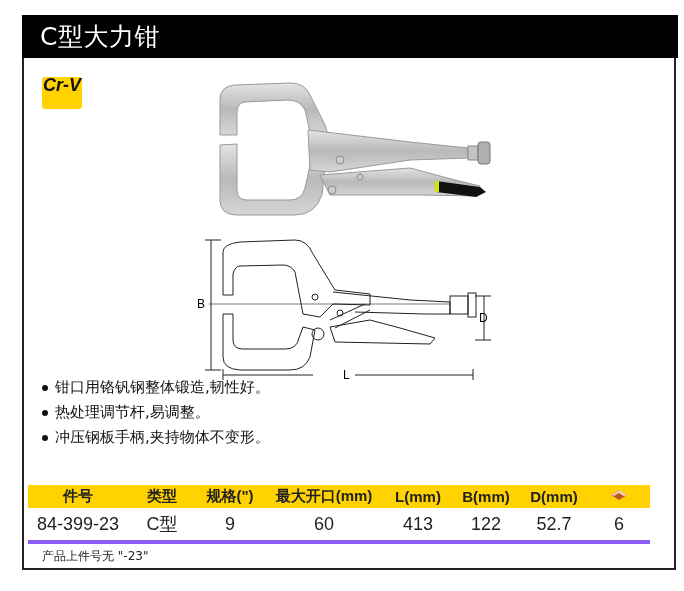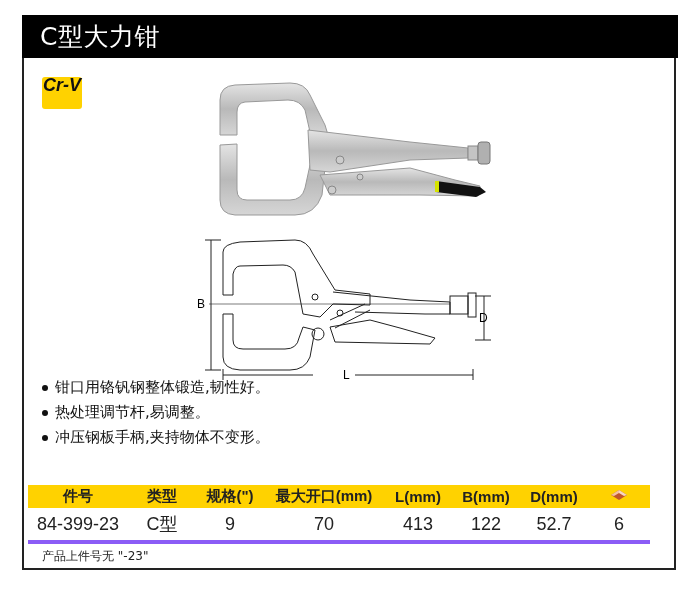--- a/index.html
+++ b/index.html
@@ -120,21 +120,21 @@
           <path d="M10,2 L18,7 L15,8 L10,5 Z" fill="#f7d8c0"></path>
         </svg>
       </th>
     </tr>
   </thead>
   <tbody>
     <tr>
       <td>84-399-23</td>
       <td>C型</td>
       <td>9</td>
-      <td>70</td>
+      <td>60</td>
       <td>413</td>
       <td>122</td>
       <td>52.7</td>
       <td>6</td>
     </tr>
   </tbody>
 </table>
 
 <div class="note">产品上件号无 "-23"</div>
 

